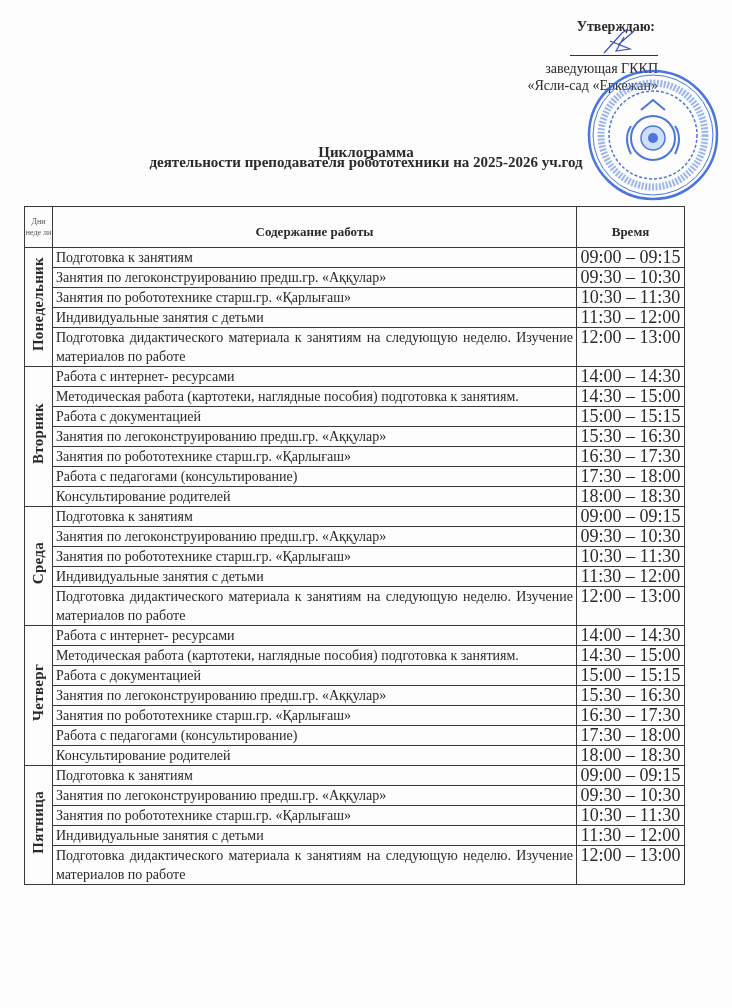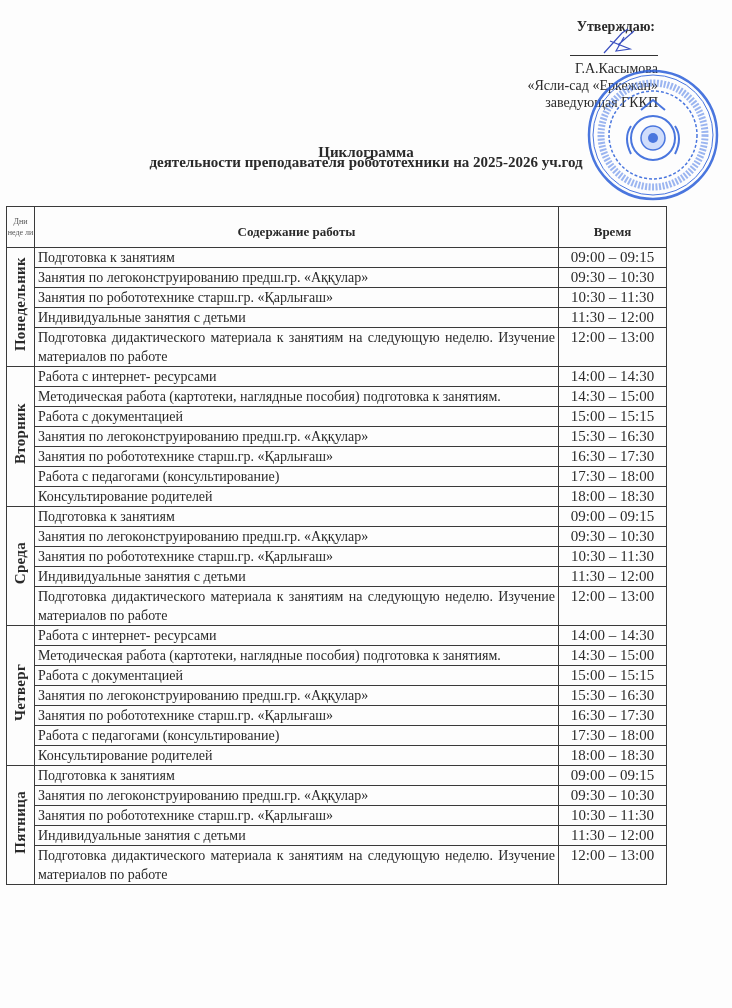--- a/index.html
+++ b/index.html
@@ -8,45 +8,44 @@
     font-family: "Liberation Serif", "DejaVu Serif", serif; color: #2a2a2a;
   }
   .approve { position: absolute; right: 74px; top: 18px; width: 220px; text-align: right; font-size: 14px; line-height: 17px; }
   .approve .line1 { padding-right: 3px; font-weight: bold; }
   .approve .sigline { display: inline-block; width: 88px; border-bottom: 1px solid #333; height: 14px; margin-top: 6px; position: relative; }
   .approve .sig { position: absolute; left: 30px; top: -14px; width: 40px; height: 30px; }
   .stamp { position: absolute; left: 585px; top: 68px; width: 136px; height: 134px; opacity: 0.85; }
   .title { position: absolute; left: 0; width: 732px; text-align: center; font-weight: bold; font-size: 15px; }
   .title.t1 { top: 144px; }
   .title.t2 { top: 154px; text-align: center; }
-  table { position: absolute; left: 6px; top: 206px; border-collapse: collapse; width: 661px; font-size: 14px; }
+  table { position: absolute; left: 24px; top: 206px; border-collapse: collapse; width: 661px; font-size: 14px; }
   td, th { border: 1.5px solid #3a3a3a; padding: 0 3px; vertical-align: top; line-height: 19px; }
   th { font-weight: bold; font-size: 13px; vertical-align: bottom; padding-bottom: 6px; }
   th.daycol { width: 27px; font-weight: normal; font-size: 8px; line-height: 11px; text-align: center; vertical-align: middle; padding: 2px 0; color: #555; }
   th.timecol { width: 101px; text-align: center; margin-top: 48px; }
   td.day { width: 27px; padding: 0; vertical-align: middle; text-align: center; }
   td.day span { display: inline-block; writing-mode: vertical-rl; transform: rotate(180deg); font-weight: bold; font-size: 15px; letter-spacing: 0.3px; }
   td.content { text-align: justify; }
-  td.time { text-align: center; font-size: 15px; }
+  td.time { text-align: center; font-size: 18px; }
 </style>
 </head>
 <body>
 
 <div class="approve">
   <div class="line1">Утверждаю:</div>
   <div>
     <span class="sigline">
       <svg class="sig" viewBox="0 0 40 30">
         <path d="M4 26 L22 6 L28 2 M10 14 L30 22 L16 24 L24 10 M18 18 L34 4" stroke="#3a4fc0" stroke-width="1.2" fill="none"></path>
       </svg>
     </span>
   </div>
-  <div>Г.А.Касымова</div>
+  <div>заведующая ГККП</div>
   <div>«Ясли-сад «Еркежан»</div>
-  <div>заведующая ГККП</div>
 </div>
 
 <svg class="stamp" viewBox="0 0 136 134">
   <circle cx="68" cy="67" r="64" stroke="#2b5fd9" stroke-width="2.5" fill="none"></circle>
   <circle cx="68" cy="67" r="60" stroke="#2b5fd9" stroke-width="1" fill="none"></circle>
   <circle cx="68" cy="67" r="44" stroke="#2b5fd9" stroke-width="1.5" fill="none" stroke-dasharray="3 2"></circle>
   <circle cx="68" cy="67" r="52" stroke="#5a86e8" stroke-width="7" fill="none" stroke-dasharray="2 1.5" opacity="0.7"></circle>
   <circle cx="68" cy="70" r="22" stroke="#2b5fd9" stroke-width="2" fill="none"></circle>
   <circle cx="68" cy="70" r="12" stroke="#2b5fd9" stroke-width="1.5" fill="#c9d8fb"></circle>
   <circle cx="68" cy="70" r="5" fill="#2b5fd9"></circle>

